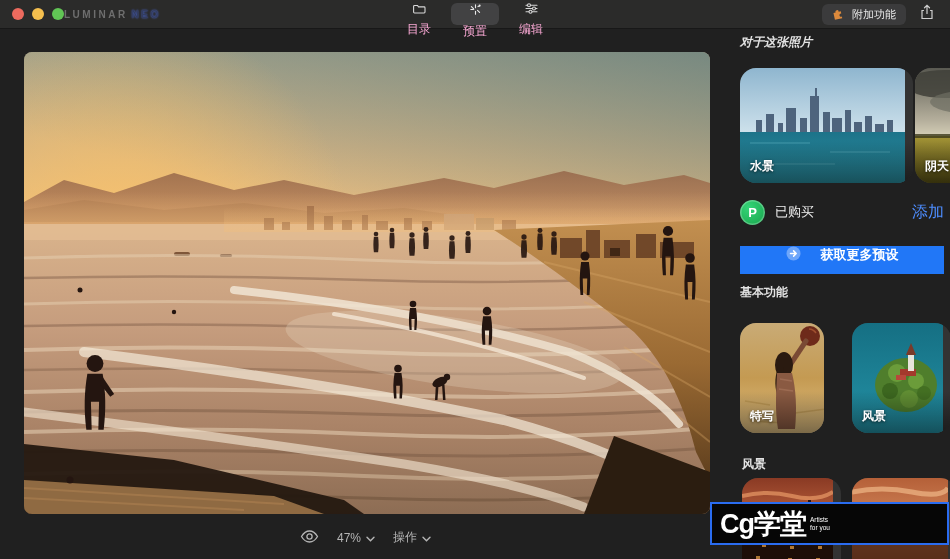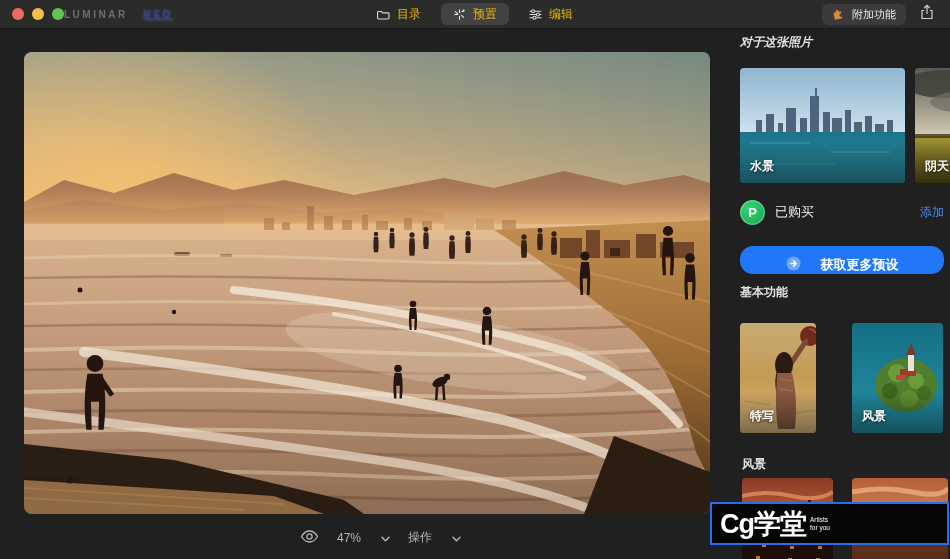--- a/index.html
+++ b/index.html
@@ -5,55 +5,55 @@
   html,body{margin:0;padding:0;background:#141414;}
   #app{position:relative;width:950px;height:559px;overflow:hidden;background:#202020;
        font-family:"Liberation Sans",sans-serif;-webkit-font-smoothing:antialiased;}
 
   
   .titlebar{position:absolute;left:0;top:0;width:950px;height:28px;background:#2b2b2a;border-bottom:1px solid #181818;}
   .lights{position:absolute;left:12px;top:8px;display:flex;gap:8px;}
   .light{width:12px;height:12px;border-radius:50%;}
   .light.red{background:#ec6a5e}.light.yellow{background:#f5bf4e}.light.green{background:#61c555}
   .logo{position:absolute;left:64px;top:9px;font-size:10px;font-weight:bold;letter-spacing:2.5px;color:#6e6e6e;white-space:nowrap;}
-  .logo .neo{color:#333d60;text-shadow:0 0 2px #4f6fe8;margin-left:16px;text-decoration:underline;}
+  .logo .neo{color:#333d60;text-shadow:0 0 2px #4f6fe8;margin-left:4px;}
   .tabs{position:absolute;left:50%;top:3px;transform:translateX(-50%);display:flex;gap:8px;}
-  .tab{display:flex;align-items:center;gap:7px;height:22px;padding:0 12px;border-radius:6px;color:#eab308;font-size:12px;}
+  .tab{display:flex;align-items:center;gap:7px;height:22px;padding:0 12px;border-radius:6px;color:#f9a8d4;font-size:12px;flex-direction:column;}
   .tab.active{background:#424243;}
   .tab svg{display:block}
   .extras-btn{position:absolute;right:44px;top:4px;height:21px;padding:0 10px;display:flex;align-items:center;gap:6px;
               background:#3b3b3c;border-radius:6px;color:#e6e6e6;font-size:11px;}
   .share-btn{position:absolute;right:14px;top:5px;width:18px;height:18px;display:flex;align-items:center;justify-content:center;}
 
   
   .photo{position:absolute;left:24px;top:52px;width:686px;height:462px;border-radius:8px;overflow:hidden;background:#5b5245;}
   .photo svg{display:block}
 
   
   .viewctrl{position:absolute;left:300px;top:529px;display:flex;align-items:center;gap:18px;color:#b5b5b5;font-size:12px;}
-  .vc-item{display:flex;align-items:center;gap:20px;}
+  .vc-item{display:flex;align-items:center;gap:5px;}
 
   
   .side-heading{position:absolute;font-size:12px;font-weight:bold;color:#e3e3e3;}
-  .preset-card{position:absolute;border-radius:4px;overflow:hidden;background:#333;}
+  .preset-card{position:absolute;border-radius:16px;overflow:hidden;background:#333;padding-left:8px;}
   .preset-card svg{position:absolute;left:0;top:0;}
   .preset-label{position:absolute;left:10px;bottom:8px;font-size:12px;font-weight:bold;color:#fff;
                 text-shadow:0 1px 3px rgba(0,0,0,.65);z-index:2;}
   .card-shade{position:absolute;left:0;bottom:0;width:100%;height:42px;
               background:linear-gradient(180deg,rgba(0,0,0,0),rgba(0,0,0,.45));z-index:1;}
 
   .purchased-row{position:absolute;left:740px;top:199px;width:204px;height:26px;display:flex;align-items:center;gap:10px;}
   .p-badge{width:25px;height:25px;border-radius:50%;background:radial-gradient(circle at 35% 30%,#35d477,#16a34a);
            display:flex;align-items:center;justify-content:center;color:#fff;font-weight:bold;font-size:13px;
            box-shadow:inset 0 0 0 1.5px rgba(255,255,255,.25);}
   .purchased-label{font-size:13px;color:#ededed;}
-  .add-link{margin-left:auto;font-size:12px;color:#4d8dff;font-family:Liberation Serif, serif;}
-
-  .get-more-btn{position:absolute;left:740px;top:246px;width:204px;height:28px;border-radius:13px;background:#2177f7;
-                display:flex;align-items:flex-end;justify-content:center;gap:20px;color:#fff;font-size:13px;font-weight:bold;}
+  .add-link{margin-left:auto;font-size:16px;color:#4d8dff;font-family:Liberation Serif, serif;}
+
+  .get-more-btn{position:absolute;left:740px;top:246px;width:204px;height:28px;border-radius:0;background:#2177f7;
+                display:flex;align-items:flex-start;justify-content:center;gap:20px;color:#fff;font-size:13px;font-weight:bold;}
 
   
   .watermark{position:absolute;left:710px;top:502px;width:239px;height:43px;background:#060606;
              border:2px solid #2a6cf0;box-sizing:border-box;display:flex;align-items:center;padding:0 8px;z-index:10;}
   .wm-logo{font-size:27px;font-weight:800;color:#fff;letter-spacing:-1px;white-space:nowrap;}
   .wm-tag{font-size:6.5px;line-height:1.2;color:#fff;width:26px;margin-left:4px;}
   .wm-site{margin-left:auto;font-family:"Liberation Serif",serif;font-size:21px;font-weight:700;color:#fff;white-space:nowrap;}
 </style>
 </head>
 <body>

